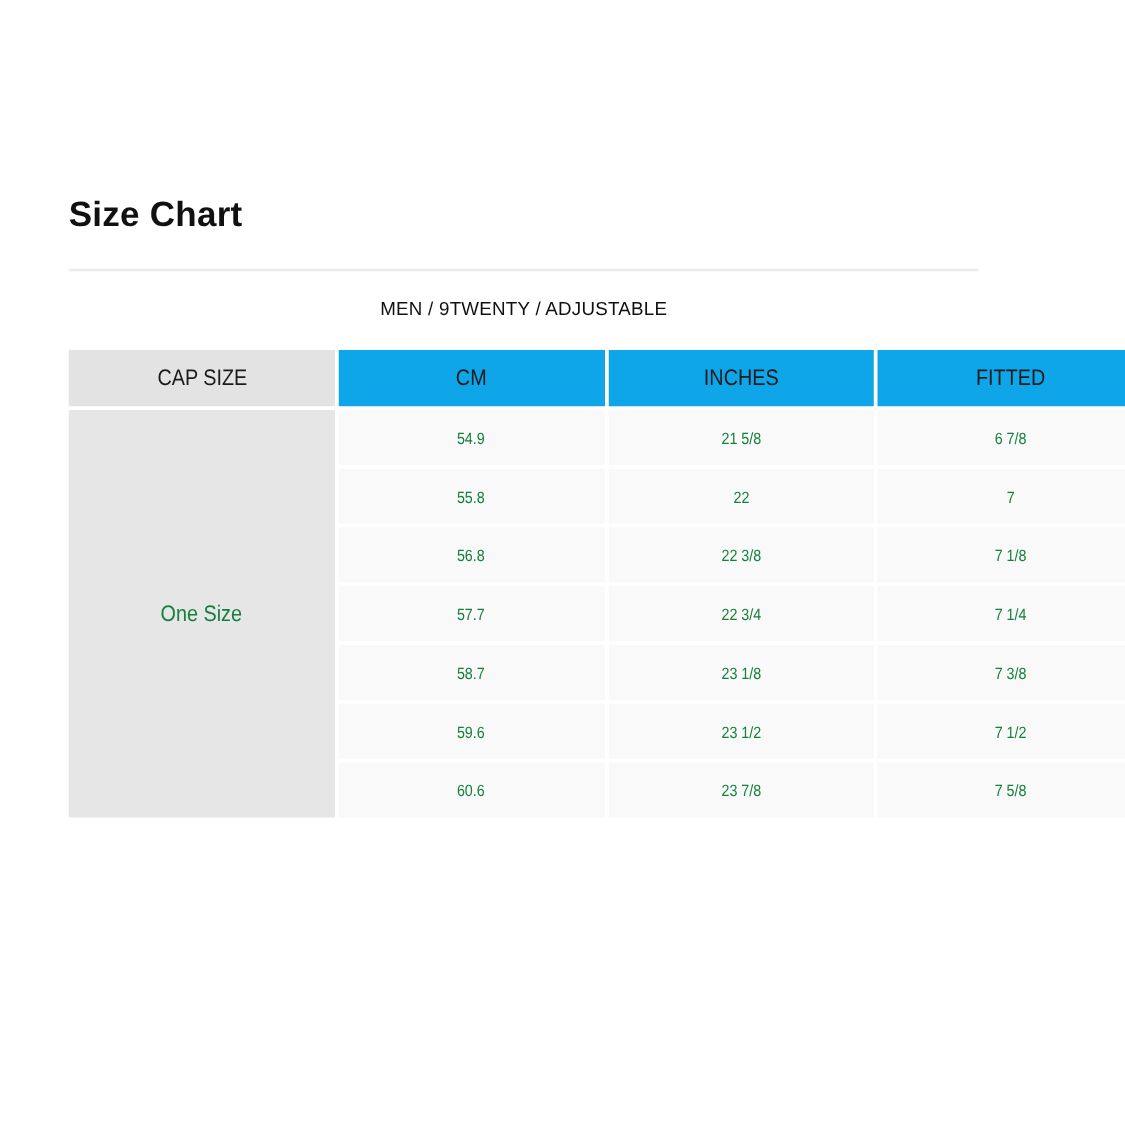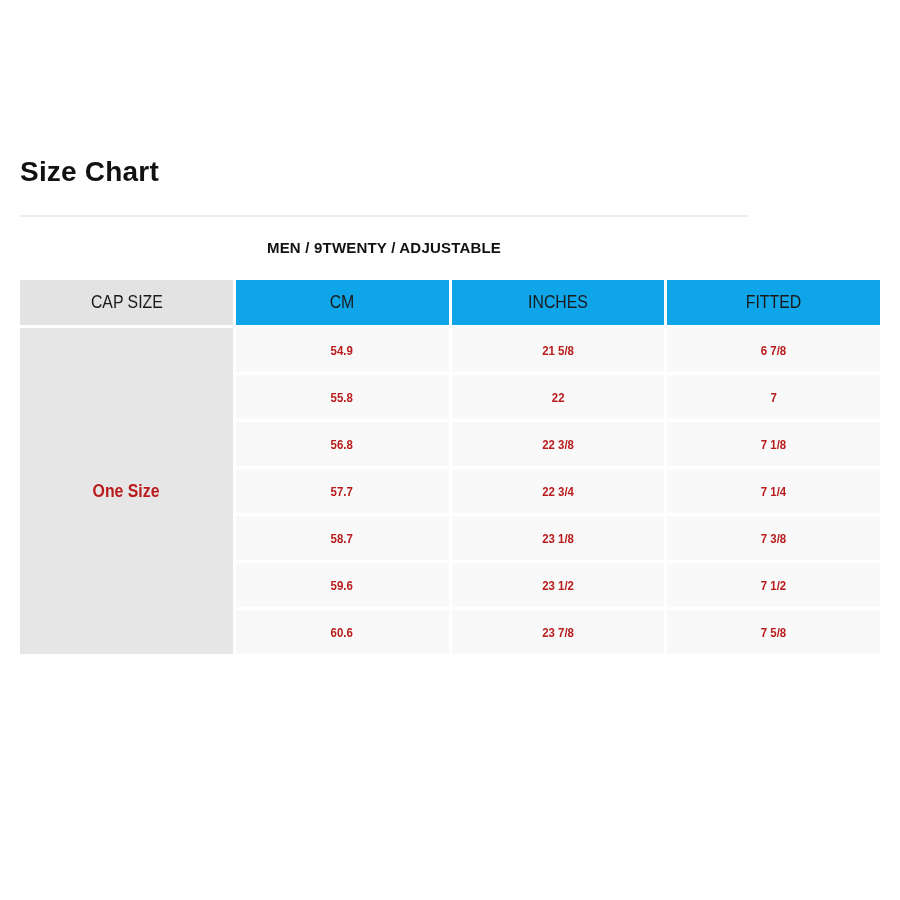--- a/index.html
+++ b/index.html
@@ -11,41 +11,42 @@
     width: 900px;
     height: 900px;
     font-family: "Liberation Sans", sans-serif;
     color: #111111;
     overflow: hidden;
   }
   .page {
     width: 768px;
     height: 900px;
     position: relative;
+    padding-left: 35px;
   }
   .page-title {
     margin: 0 20px;
     padding-top: 155px;
     font-size: 28px;
     line-height: 34px;
     font-weight: 700;
     letter-spacing: 0.2px;
     color: #111111;
   }
   .title-divider {
     height: 2px;
     background: #ececec;
     margin: 26px 20px 0 20px;
   }
   .table-subtitle {
     margin: 23px 20px 0 20px;
     text-align: center;
     font-size: 15px;
     line-height: 16px;
-    font-weight: 700;
+    font-weight: 400;
     letter-spacing: 0.2px;
     color: #111111;
   }
   table.size-chart {
     width: 866px;
     margin: 21px 17px 0 17px;
     border-collapse: separate;
     border-spacing: 3px;
     table-layout: fixed;
   }
@@ -63,23 +64,23 @@
   }
   th.hdr-dark {
     background: #e3e3e3;
   }
   th.hdr-light {
     background: #0ea5e9;
   }
   tbody td {
     background: #f9f9f9;
     height: 44px;
-    font-weight: 700;
+    font-weight: 400;
     font-size: 13px;
-    color: #b91c1c;
+    color: #15803d;
   }
   td.one-size-cell {
     background: #e6e6e6;
     font-size: 18px;
   }
   
   .cnd {
     display: inline-block;
     transform: scaleX(0.88);
     transform-origin: 50% 50%;

